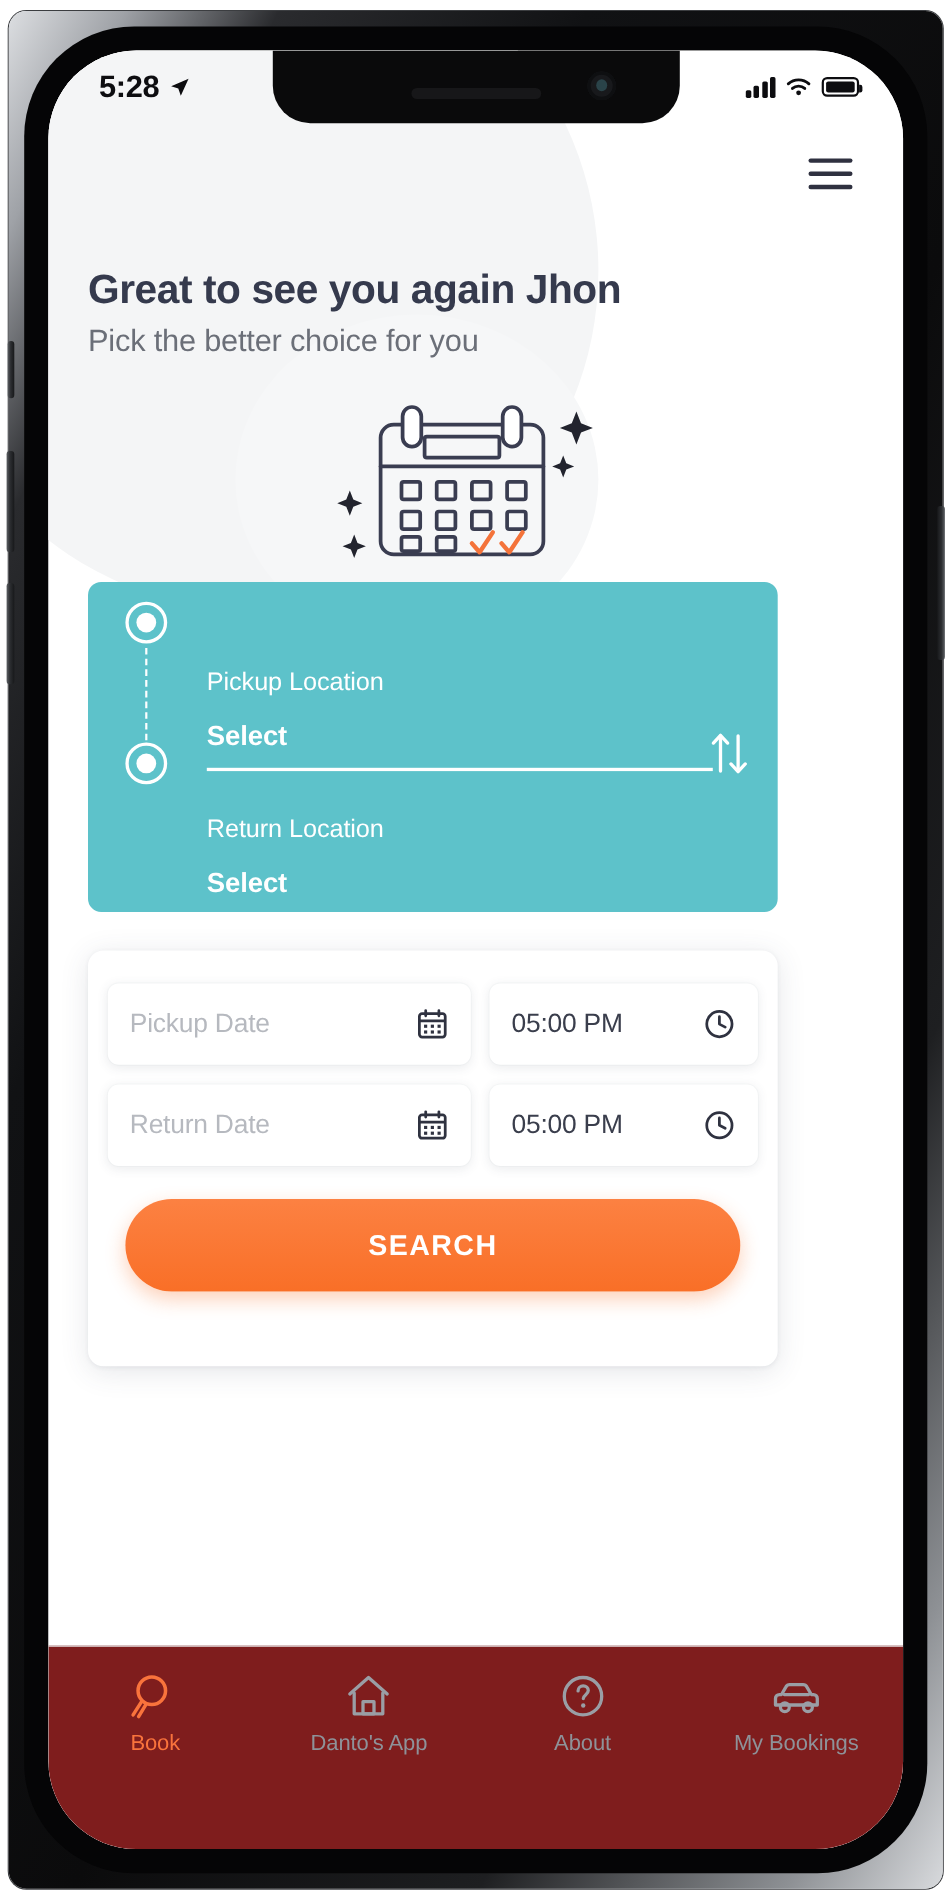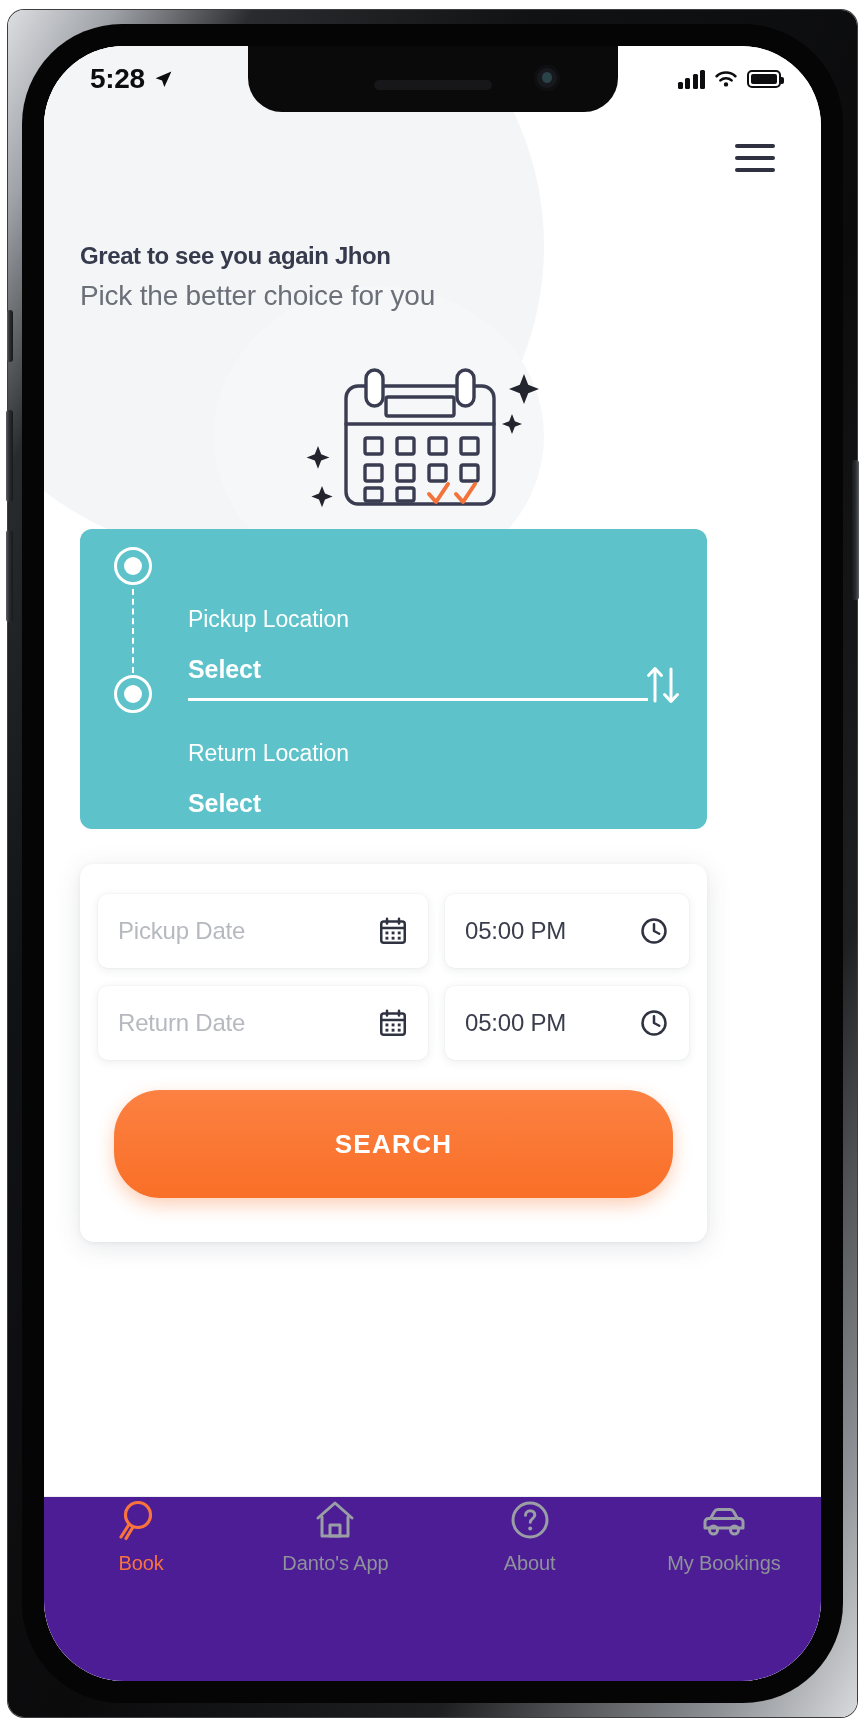--- a/index.html
+++ b/index.html
@@ -212,21 +212,21 @@
 
   
   .greeting {
     position: absolute;
     left: 36px;
     top: 196px;
     z-index: 10;
   }
   .greeting h1 {
     margin: 0;
-    font-size: 24px;
+    font-size: 37px;
     font-weight: bold;
     color: #353a4d;
     letter-spacing: -0.4px;
   }
   .greeting p {
     margin: 10px 0 0 0;
     font-size: 28px;
     color: #6b6f78;
     letter-spacing: -0.2px;
   }
@@ -362,21 +362,21 @@
     color: #b6b9bf;
     letter-spacing: -0.2px;
   }
   .dt-value {
     font-size: 24px;
     color: #3a3e4c;
     letter-spacing: -0.2px;
   }
   .search-btn {
     margin: 30px 16px 0 16px;
-    height: 108px;
+    height: 84px;
     border-radius: 46px;
     background: linear-gradient(180deg, #fc8142 0%, #f96f27 100%);
     box-shadow: 0 7px 18px rgba(249,111,39,0.33);
     display: flex;
     align-items: center;
     justify-content: center;
     cursor: pointer;
     border: none;
     width: calc(100% - 32px);
     box-sizing: border-box;
@@ -388,24 +388,25 @@
     letter-spacing: 1.3px;
   }
 
   
   .tabbar {
     position: absolute;
     left: 0;
     right: 0;
     bottom: 0;
     height: 185px;
-    background: #4c1d95;
+    background: #7f1d1d;
     border-top: 1px solid #eceef0;
     display: flex;
     align-items: flex-start;
+    padding-top: 22px;
     box-sizing: border-box;
     z-index: 20;
   }
   .tab {
     flex: 1;
     display: flex;
     flex-direction: column;
     align-items: center;
     gap: 9px;
     cursor: pointer;

